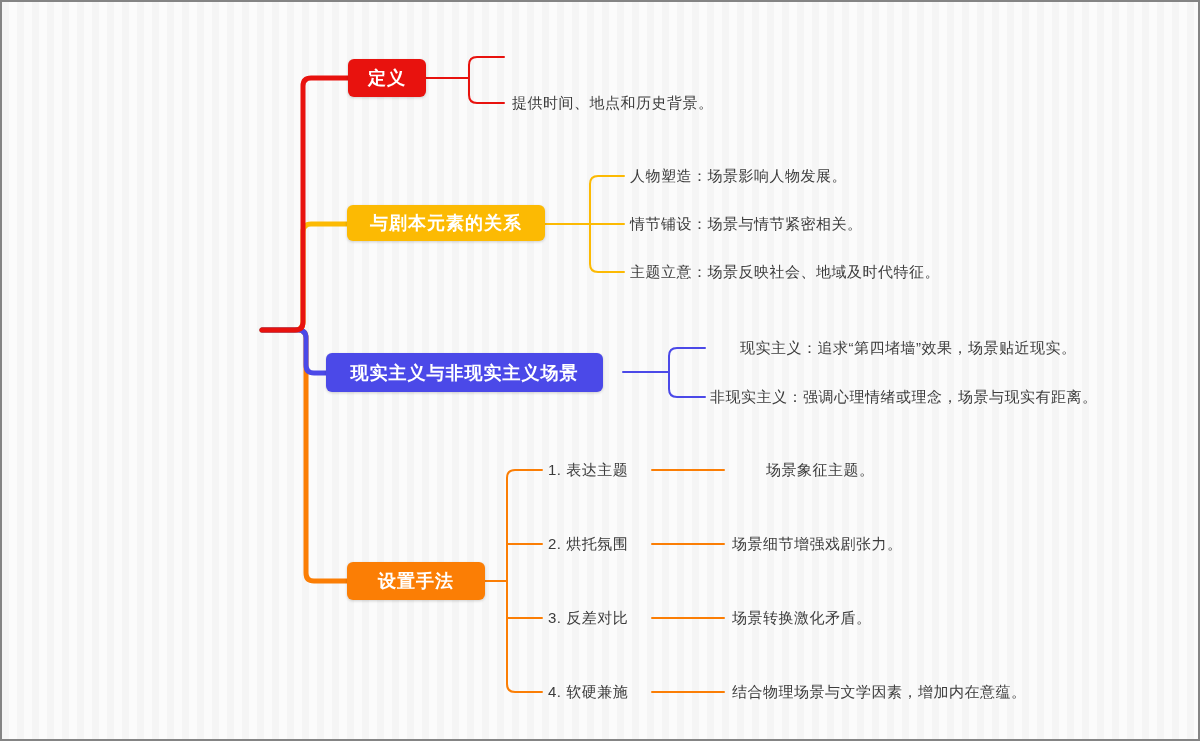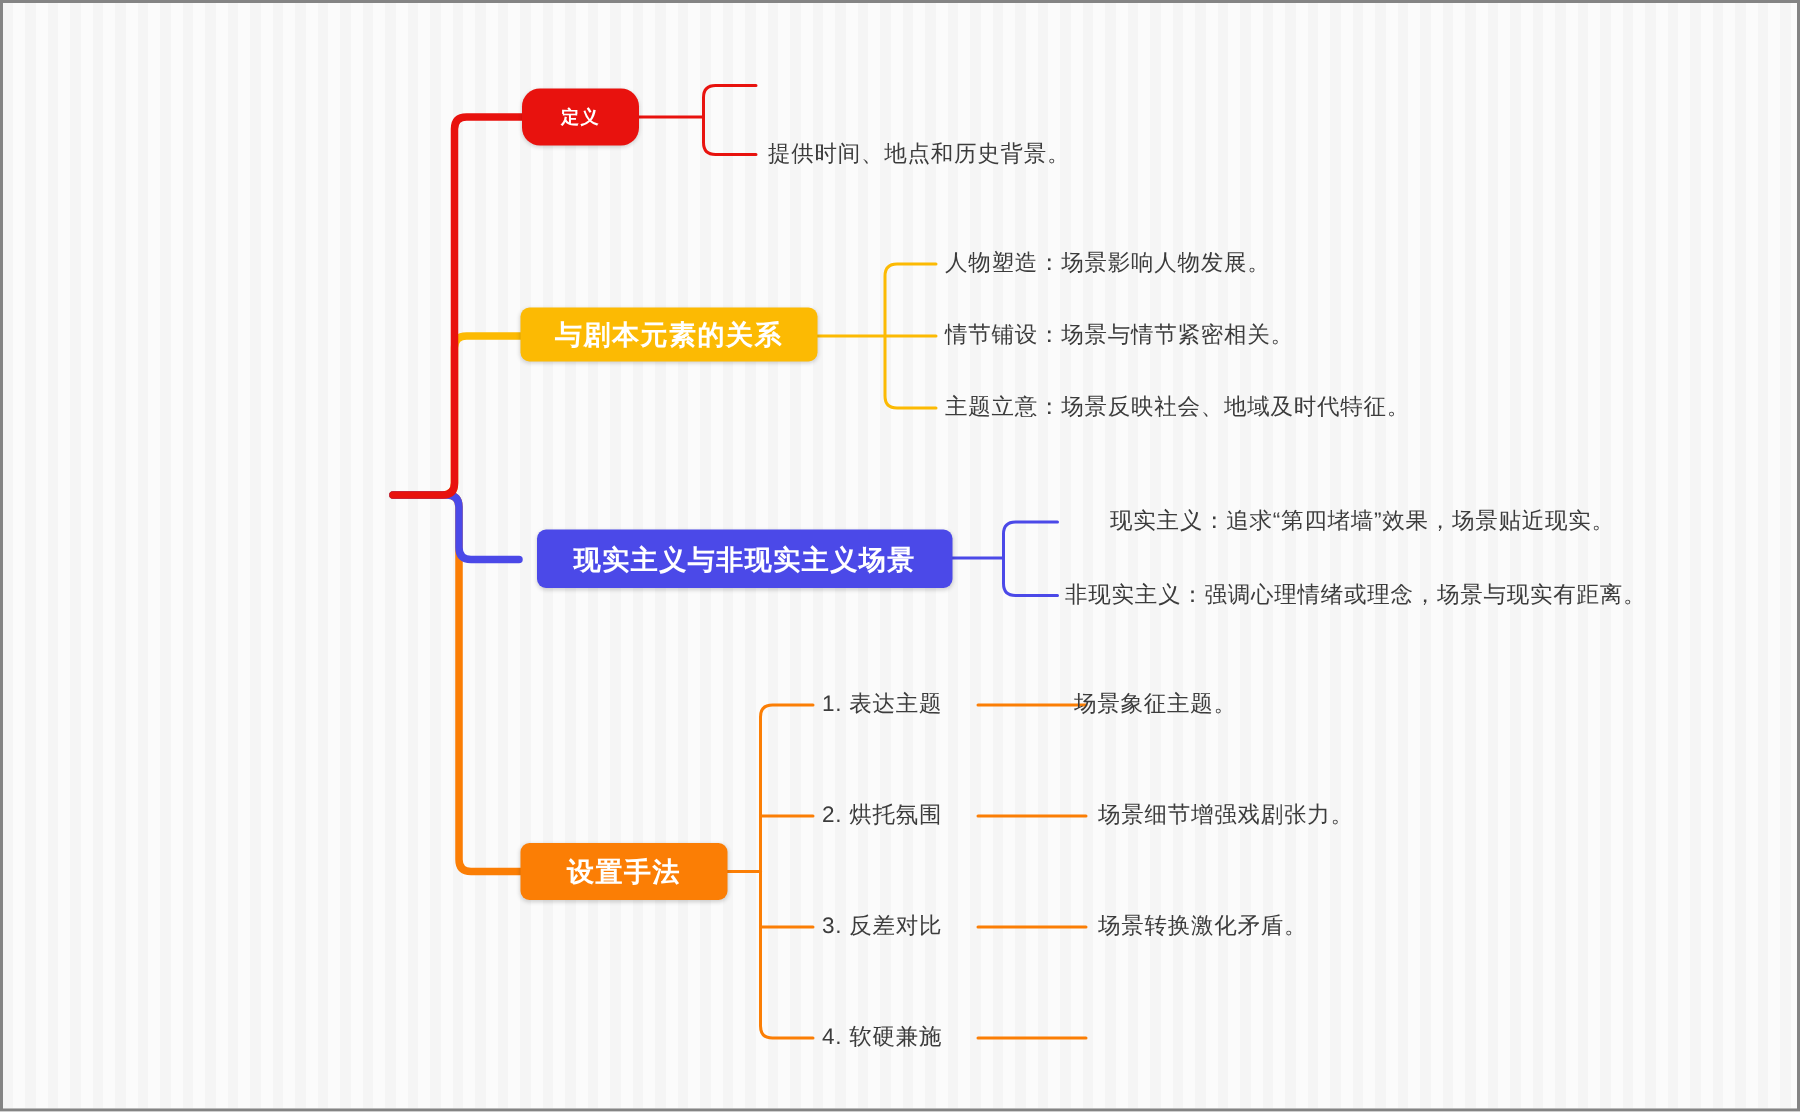--- a/index.html
+++ b/index.html
@@ -8,21 +8,21 @@
     border:2px solid #848484;overflow:hidden;
     background:repeating-linear-gradient(90deg,#f5f5f5 0px,#f5f5f5 7px,#fbfbfb 7px,#fbfbfb 15px);
   }
   .connectors{position:absolute;left:0;top:0;width:1200px;height:741px;}
   .node{
     position:absolute;display:flex;align-items:center;justify-content:center;
     color:#ffffff;font-weight:bold;white-space:nowrap;border-radius:6px;
     box-shadow:0 1px 3px rgba(0,0,0,.18);box-sizing:border-box;
   }
   .root{background:#3fa34c;font-size:23px;letter-spacing:2px;}
-  .b-red{background:#e8120e;font-size:12px;letter-spacing:1px;border-radius:12px;}
+  .b-red{background:#e8120e;font-size:18px;letter-spacing:1px;}
   .b-yellow{background:#fcba03;font-size:18px;letter-spacing:1px;}
   .b-blue{background:#4b49e8;font-size:18px;letter-spacing:1px;}
   .b-orange{background:#fb7e05;font-size:18px;letter-spacing:1px;}
   .leaf{
     position:absolute;height:22px;line-height:22px;font-size:15px;color:#3c3c3c;
     white-space:nowrap;letter-spacing:0.5px;
   }
 </style>
 </head>
 <body>
@@ -60,34 +60,35 @@
       <path d="M650 468 L722 468"></path>
       <path d="M650 542 L722 542"></path>
       <path d="M650 616 L722 616"></path>
       <path d="M650 690 L722 690"></path>
     </g>
   </svg>
 
 
   <div class="node b-red" style="left:346px;top:57px;width:78px;height:38px;">定义</div>
   <div class="node b-yellow" style="left:345px;top:203px;width:198px;height:36px;">与剧本元素的关系</div>
-  <div class="node b-blue" style="left:356px;top:351px;width:277px;height:39px;">现实主义与非现实主义场景</div>
+  <div class="node b-blue" style="left:324px;top:351px;width:277px;height:39px;">现实主义与非现实主义场景</div>
   <div class="node b-orange" style="left:345px;top:560px;width:138px;height:38px;">设置手法</div>
 
   <div class="leaf" style="left:510px;top:90px;">提供时间、地点和历史背景。</div>
 
   <div class="leaf" style="left:628px;top:163px;">人物塑造：场景影响人物发展。</div>
   <div class="leaf" style="left:628px;top:211px;text-align:center;">情节铺设：场景与情节紧密相关。</div>
   <div class="leaf" style="left:628px;top:259px;">主题立意：场景反映社会、地域及时代特征。</div>
 
   <div class="leaf" style="left:708px;top:335px;margin-left:30px;">现实主义：追求“第四堵墙”效果，场景贴近现实。</div>
   <div class="leaf" style="left:708px;top:384px;">非现实主义：强调心理情绪或理念，场景与现实有距离。</div>
 
   <div class="leaf" style="left:546px;top:457px;">1. 表达主题</div>
   <div class="leaf" style="left:546px;top:531px;">2. 烘托氛围</div>
   <div class="leaf" style="left:546px;top:605px;">3. 反差对比</div>
   <div class="leaf" style="left:546px;top:679px;">4. 软硬兼施</div>
 
-  <div class="leaf" style="left:714px;top:457px;">场景象征主题。</div>
+  <div class="leaf" style="left:764px;top:457px;">场景象征主题。</div>
   <div class="leaf" style="left:730px;top:531px;">场景细节增强戏剧张力。</div>
   <div class="leaf" style="left:730px;top:605px;">场景转换激化矛盾。</div>
+  <div class="leaf" style="left:730px;top:679px;">结合物理场景与文学因素，增加内在意蕴。</div>
 
 </div>
 
 </body></html>

